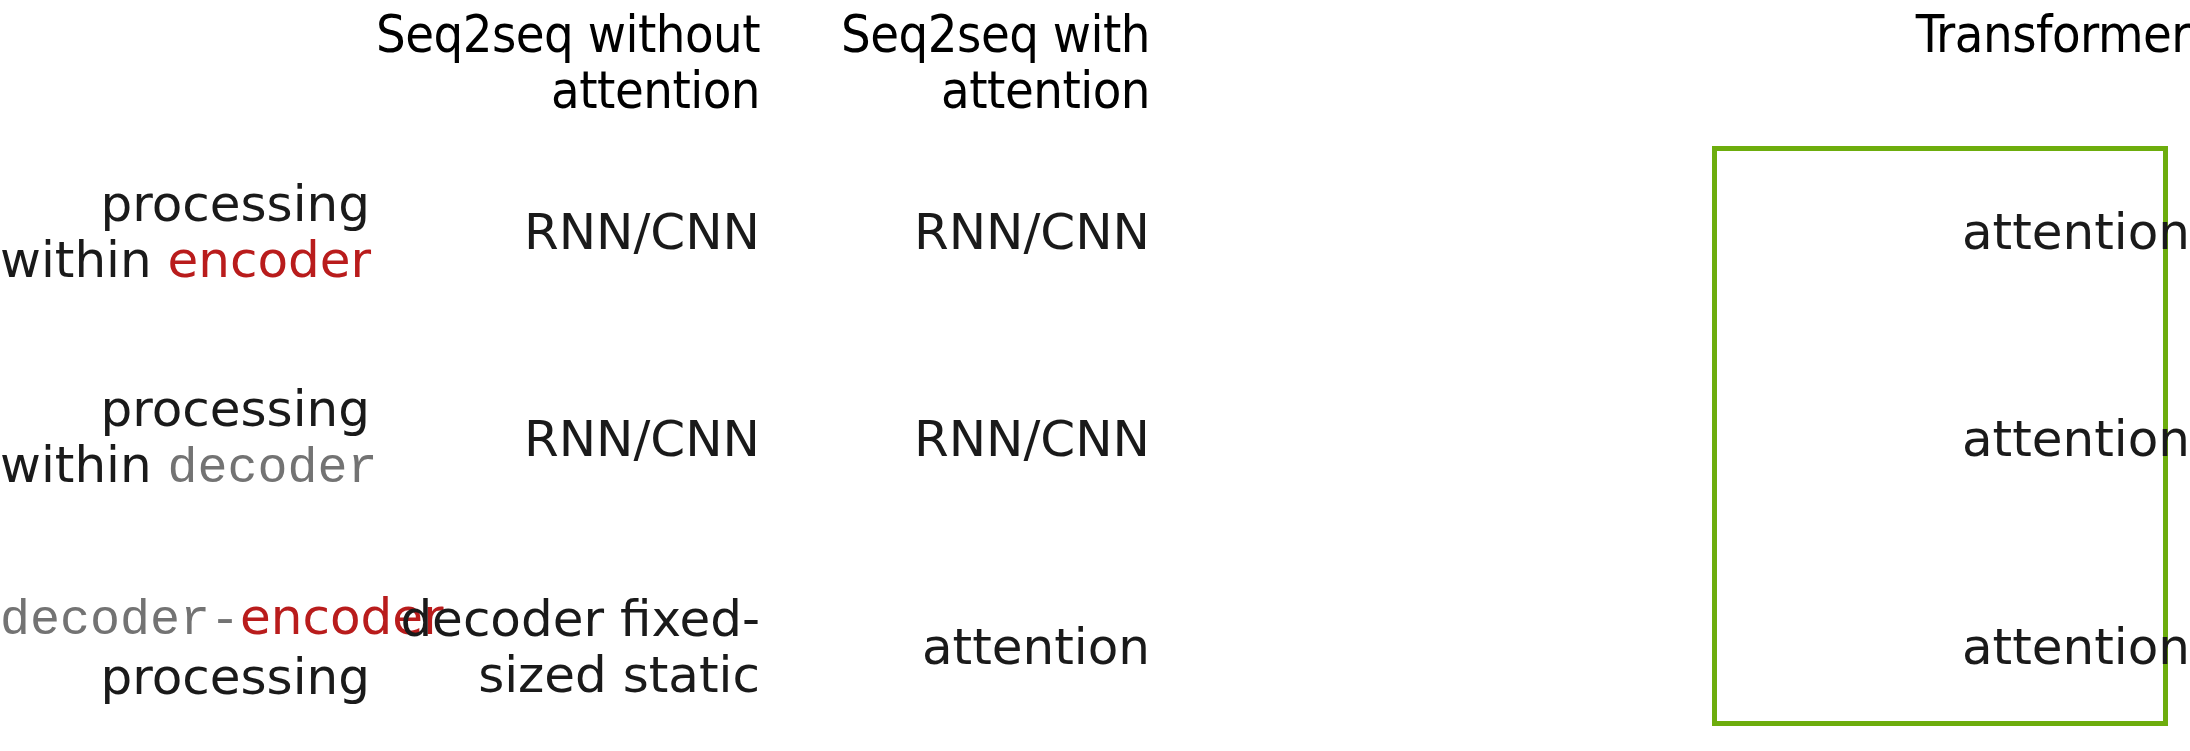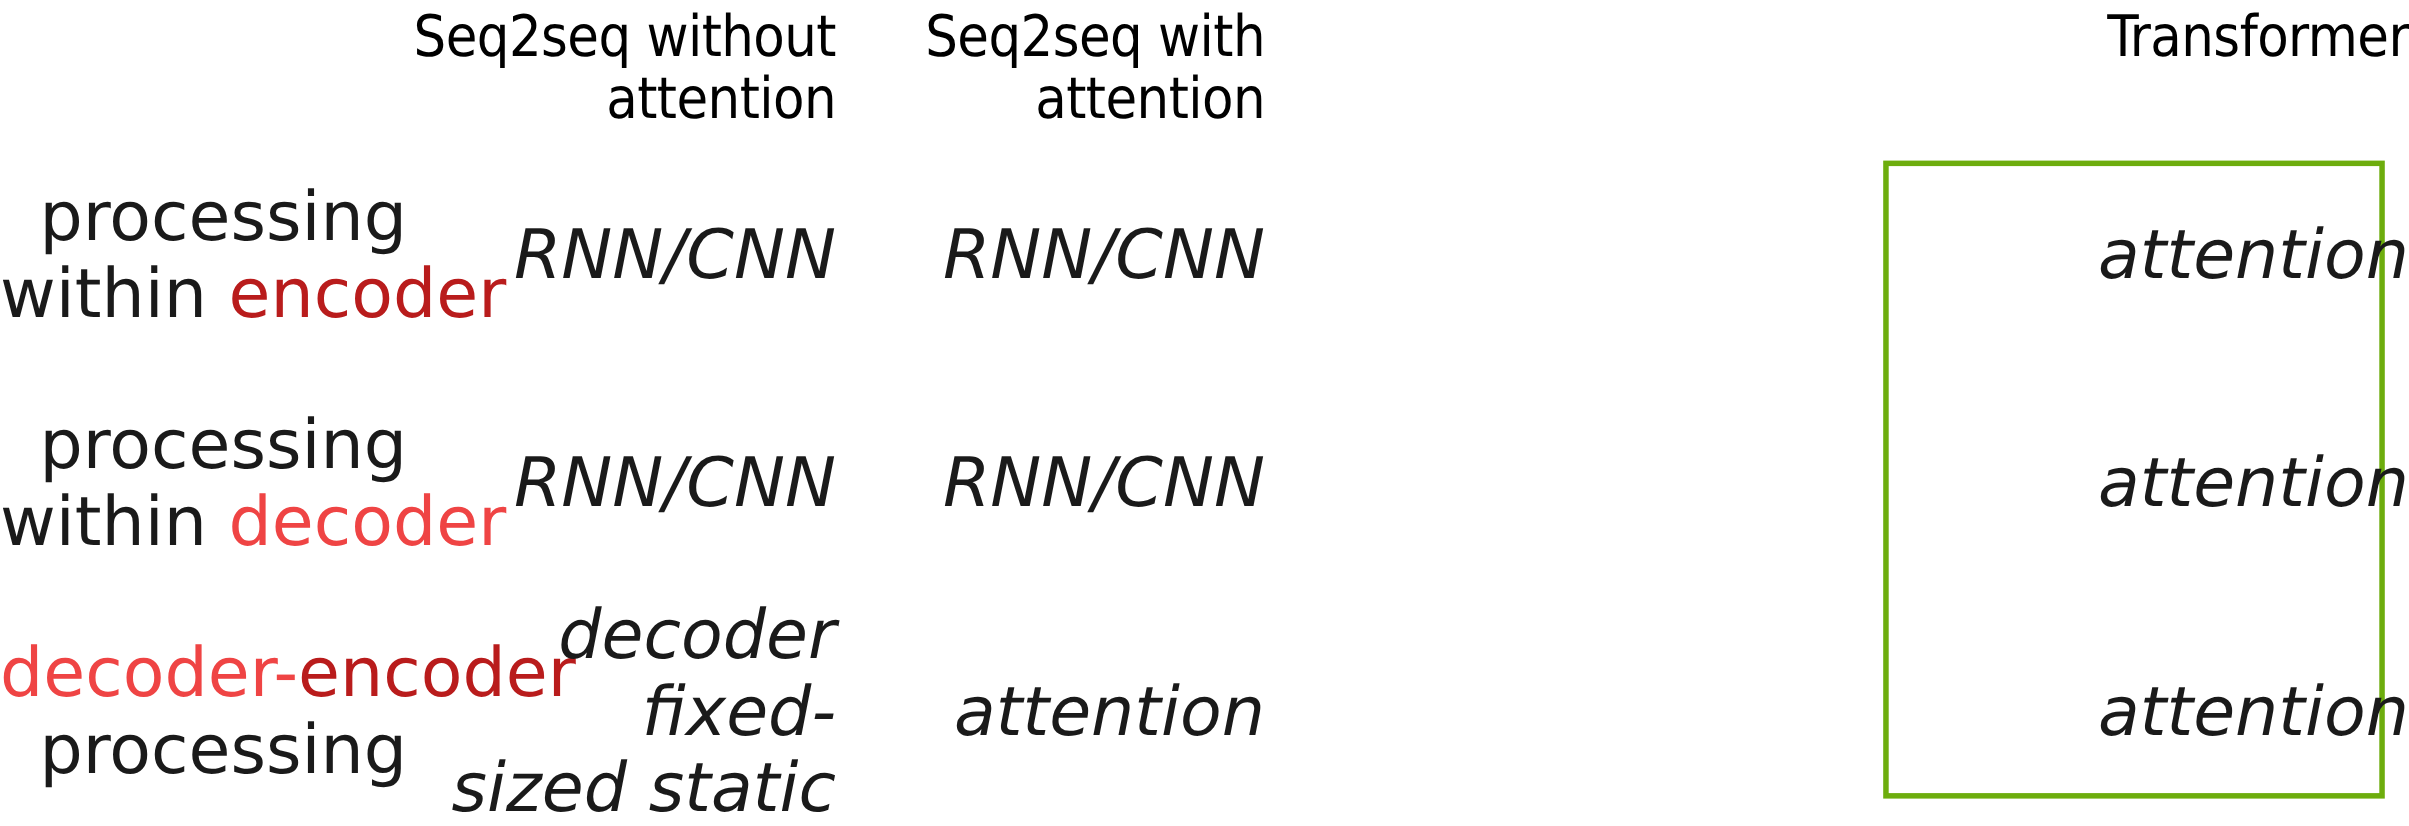--- a/index.html
+++ b/index.html
@@ -72,32 +72,32 @@
   }
   th.col-transformer .head-inner { padding-right: 4px; }
 
   
   tr.data-row { height: 207px; }
   tr.data-row:last-child { height: 209px; }
 
   td.row-label,
   td.cell {
     font-family: "DejaVu Sans", "Liberation Sans", sans-serif;
-    font-size: 62px;
+    font-size: 50px;
     line-height: 1.12;
     font-weight: 400;
     color: #1a1a1a;
   }
   td.row-label { text-align: center; padding-right: 4px; }
-  td.cell      { text-align: center; font-style: italic; }
+  td.cell      { text-align: center; }
 
   td.cell-transformer { padding-right: 4px; }
 
   .kw-encoder { color: #b91c1c; }
-  .kw-decoder { color: #ef4444; }
+  .kw-decoder { color: #737373; font-family: Liberation Mono, monospace; }
 
   .line { display: block; white-space: nowrap; }
   .wrapline { display: block; }
 </style>
 </head>
 <body>
 
 <div id="stage">
 
   <div id="highlight-box"></div>

